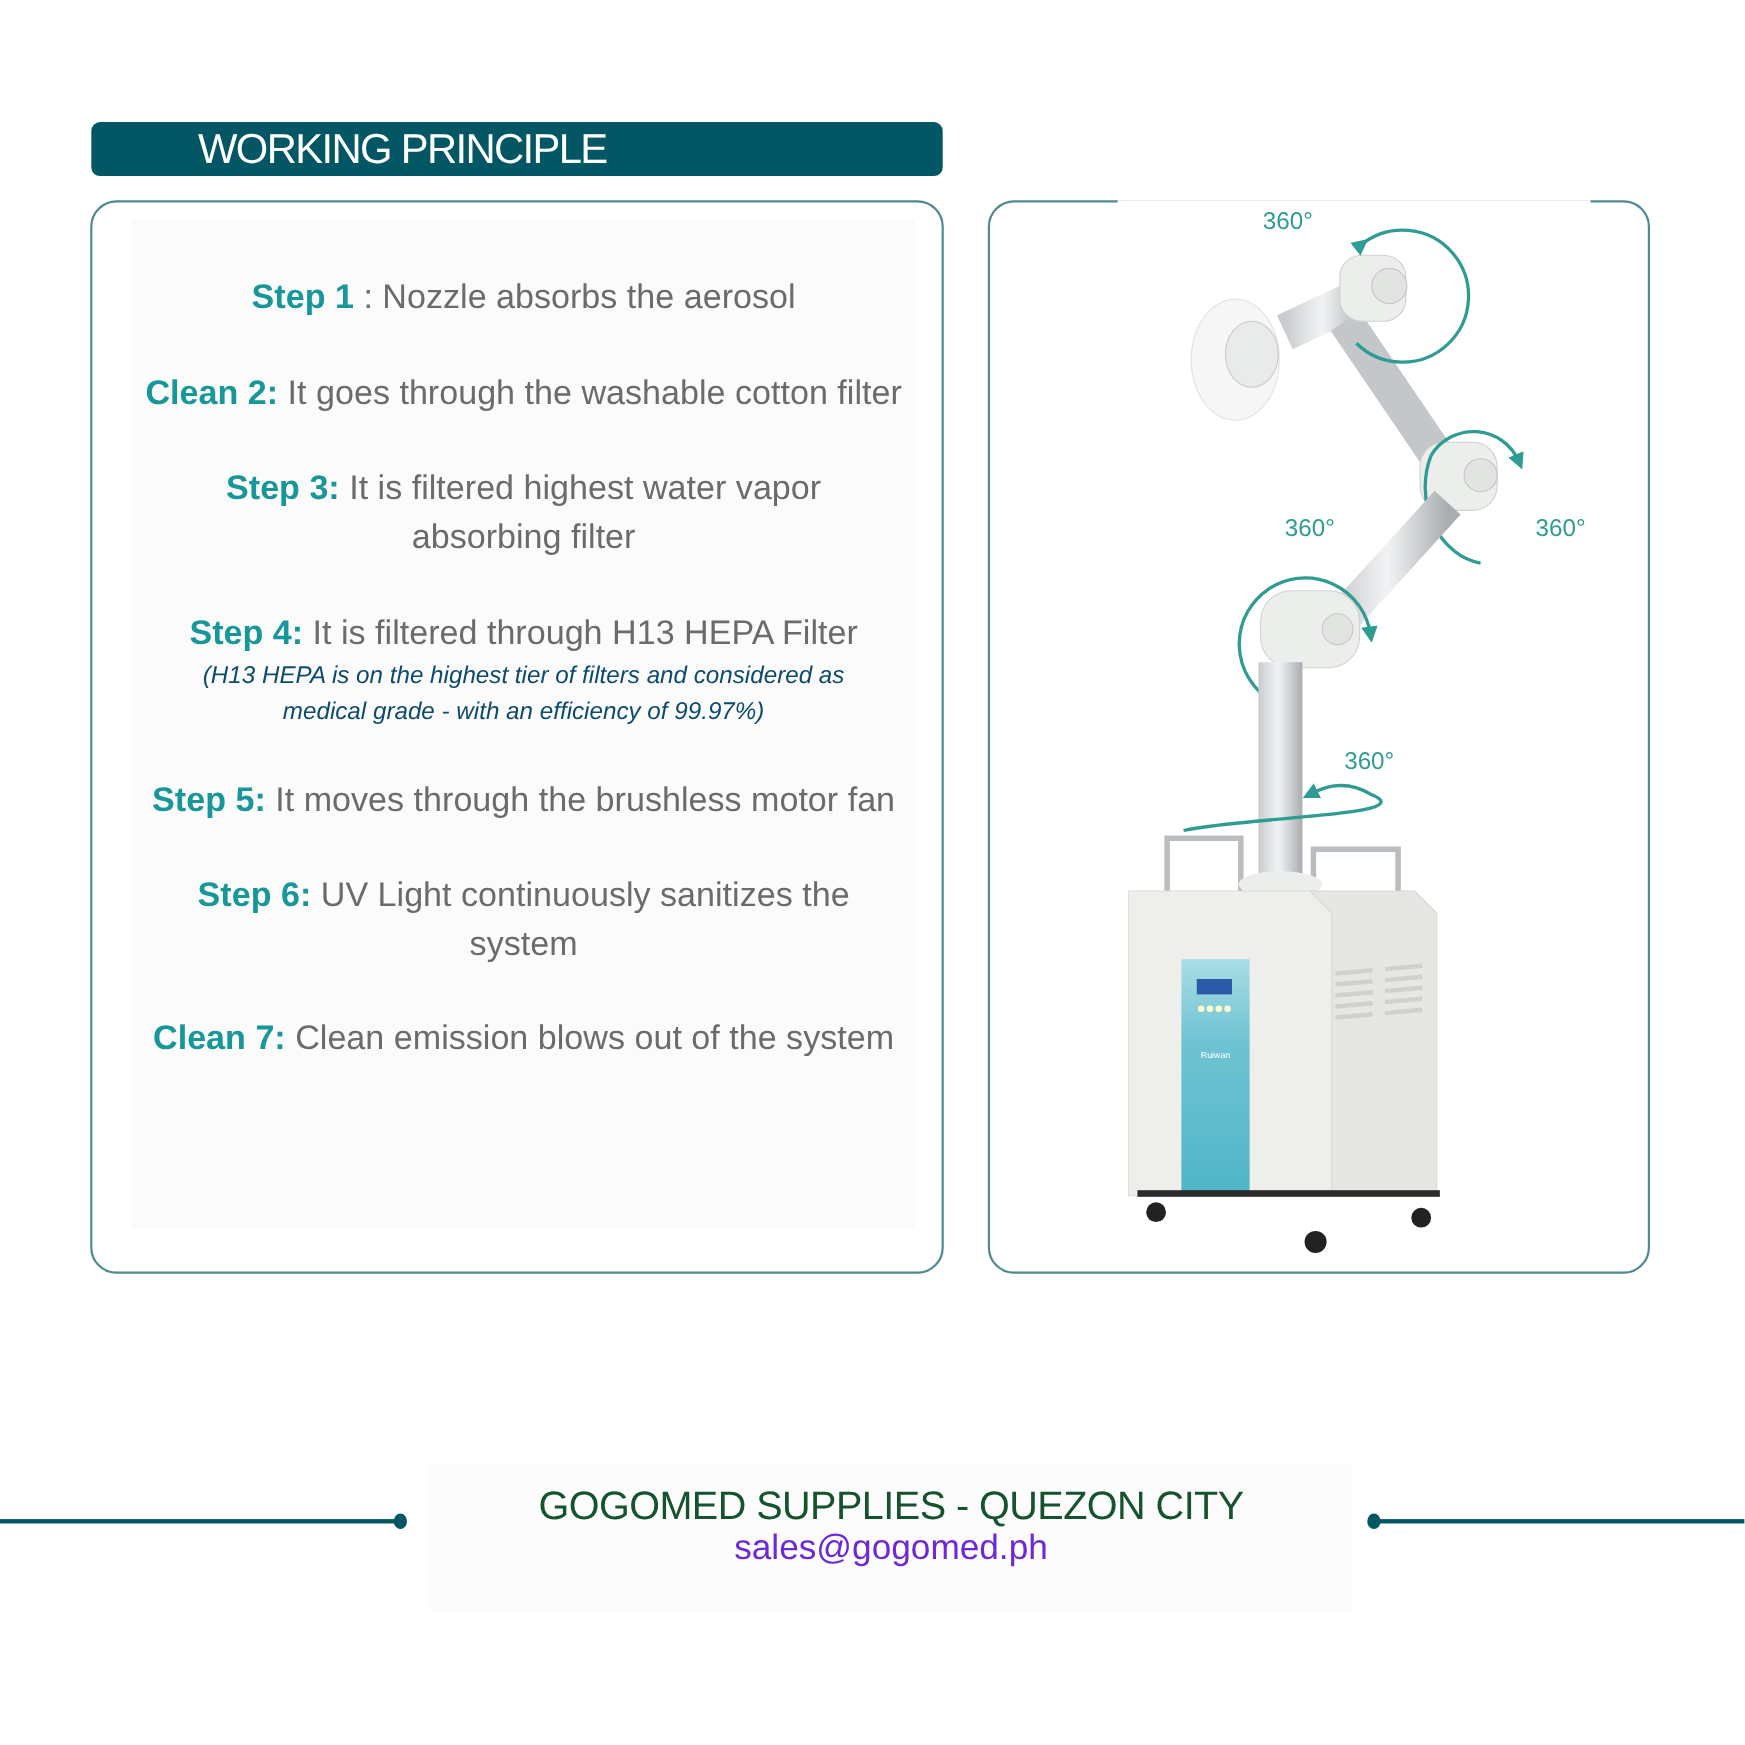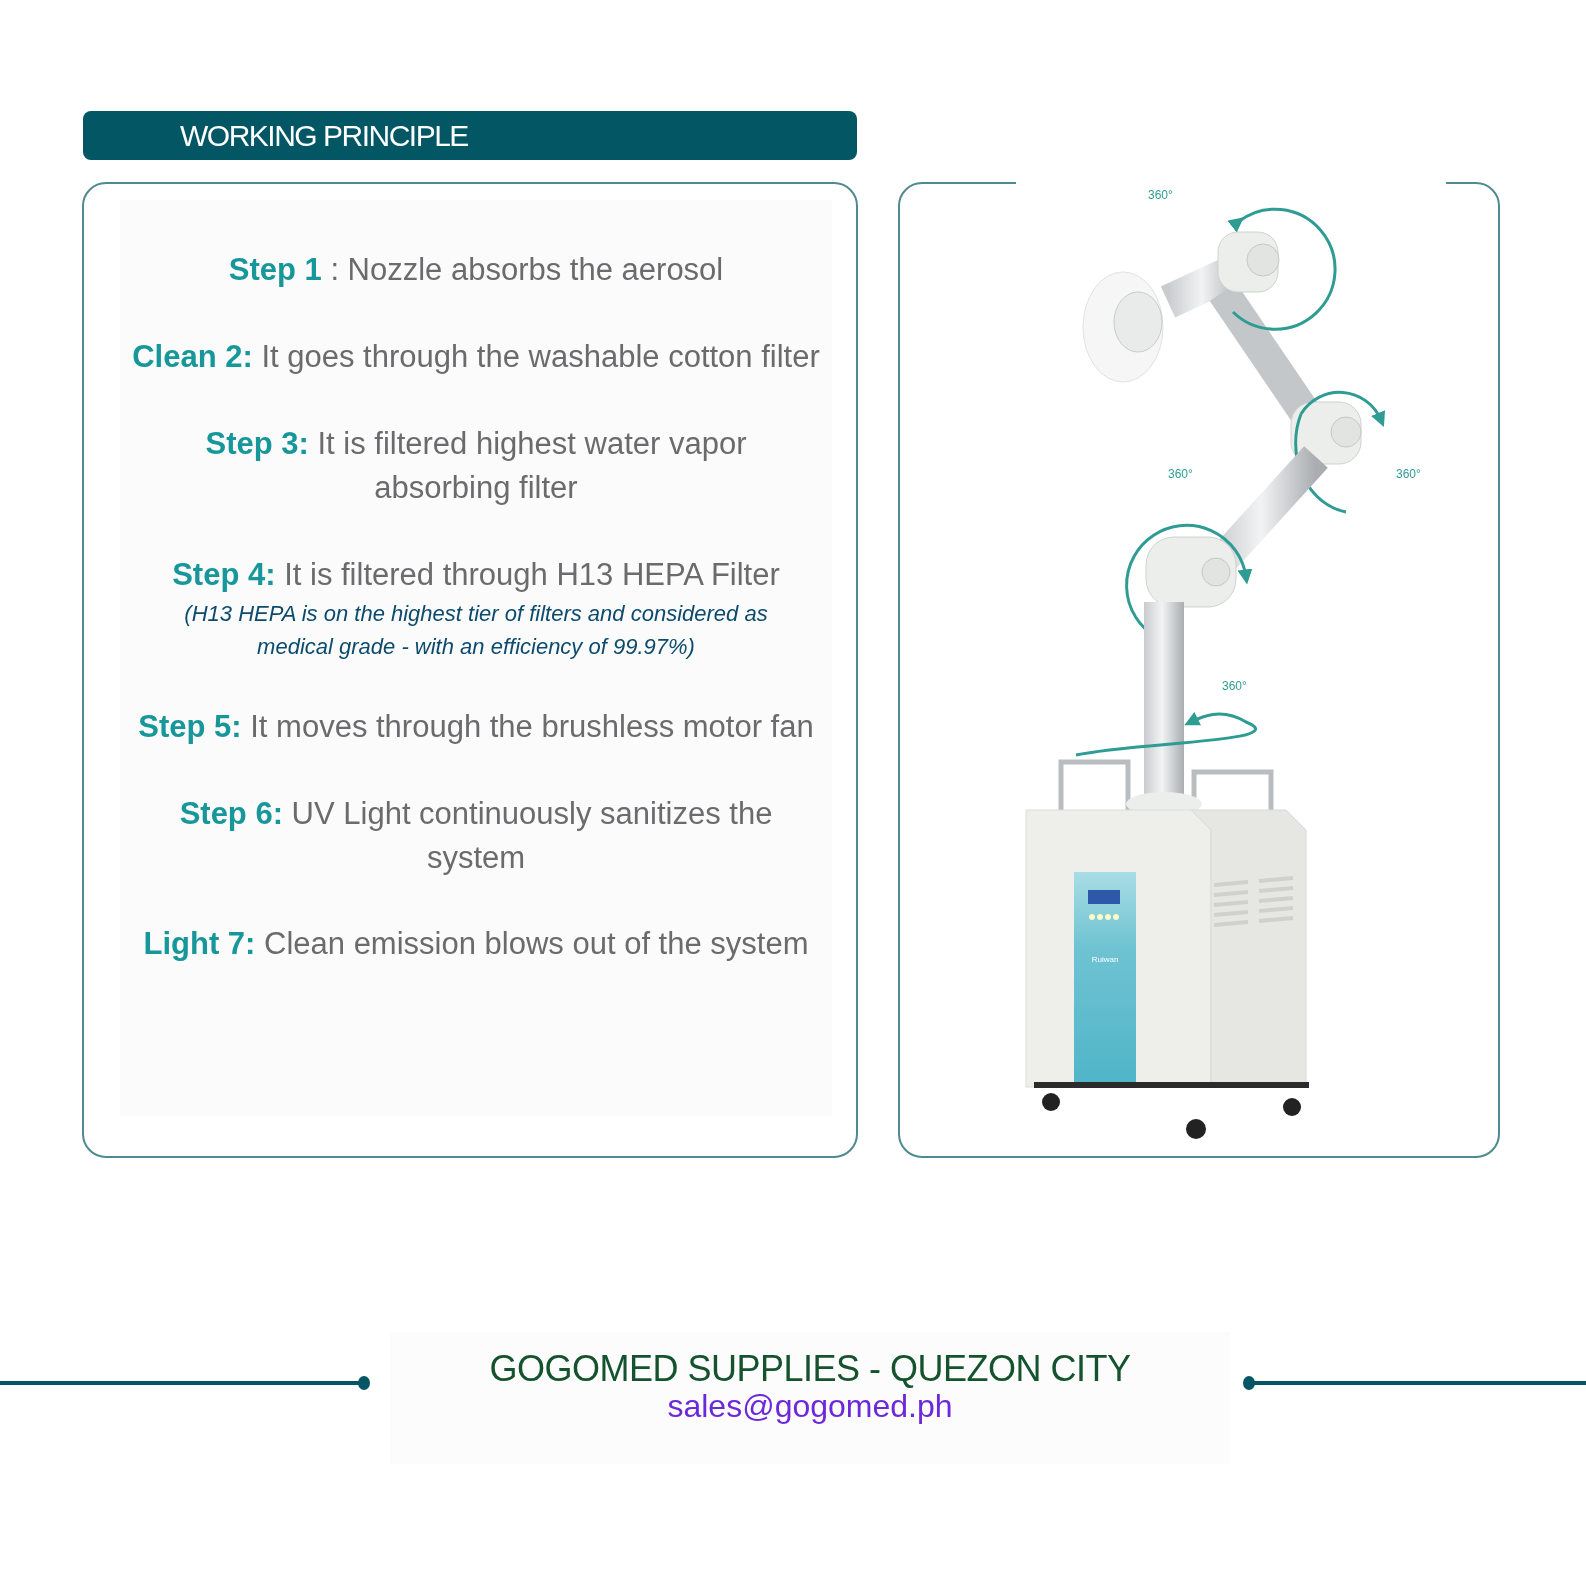--- a/index.html
+++ b/index.html
@@ -5,40 +5,40 @@
   html, body { margin: 0; padding: 0; }
   body {
     width: 1586px; height: 1586px; background: #ffffff; position: relative; overflow: hidden;
     font-family: "Liberation Sans", sans-serif;
   }
   .header-bar {
     position: absolute; left: 83px; top: 111px; width: 774px; height: 49px;
     background: #035764; border-radius: 8px;
   }
   .header-title {
-    position: absolute; left: 97px; top: 7px; color: #ffffff; font-size: 30px;
+    position: absolute; left: 97px; top: 7px; color: #ffffff; font-size: 38px;
     letter-spacing: -1.5px; font-family: "Liberation Sans", sans-serif; line-height: 36px;
   }
   .card {
     position: absolute; border: 2px solid #4f8a90; border-radius: 24px; background: #ffffff;
     box-sizing: border-box;
   }
   .card-left { left: 82px; top: 182px; width: 776px; height: 976px; }
   .card-right { left: 898px; top: 182px; width: 602px; height: 976px; }
   .steps-panel {
     position: absolute; left: 36px; top: 16px; width: 712px; height: 916px; background: #fbfbfb;
   }
   .step {
     position: absolute; left: 0; width: 712px; text-align: center; color: #6b6b6d;
     font-size: 31px; line-height: 44px;
   }
   .step .lbl { color: #17979a; font-weight: bold; }
   .step .note { display: block; font-style: italic; font-size: 22px; line-height: 33px; color: #0c4a6e; }
   .img-wrap { position: absolute; left: 116px; top: -2px; width: 430px; height: 960px; background: #ffffff; }
-  .rot-label { position: absolute; color: #2e9c93; font-size: 12px; }
+  .rot-label { position: absolute; color: #2e9c93; font-size: 22px; }
   .footer-panel {
     position: absolute; left: 390px; top: 1332px; width: 840px; height: 132px; background: #fcfcfc;
   }
   .footer-line1 {
     position: absolute; left: 0; top: 16px; width: 100%; text-align: center; color: #14532d;
     font-size: 36px; letter-spacing: -0.5px;
   }
   .footer-line2 {
     position: absolute; left: 0; top: 56px; width: 100%; text-align: center; color: #6d28d9;
     font-size: 32px;
@@ -68,21 +68,21 @@
       <span class="lbl">Step 4:</span><span> It is filtered through H13 HEPA Filter</span>
       <span class="note" style="padding:0 40px;">(H13 HEPA is on the highest tier of filters and considered as medical grade - with an efficiency of 99.97%)</span>
     </div>
     <div class="step" style="top:505px">
       <span class="lbl">Step 5:</span><span> It moves through the brushless motor fan</span>
     </div>
     <div class="step" style="top:592px; left:50px; width:612px;">
       <span class="lbl">Step 6:</span><span> UV Light continuously sanitizes the system</span>
     </div>
     <div class="step" style="top:722px">
-      <span class="lbl">Light 7:</span><span> Clean emission blows out of the system</span>
+      <span class="lbl">Clean 7:</span><span> Clean emission blows out of the system</span>
     </div>
   </div>
 </div>
 
 <div class="card card-right">
   <div class="img-wrap" title="Aerosol suction unit with articulated 360-degree rotating arm on wheeled cabinet">
     <svg width="430" height="960" viewBox="0 0 430 960">
       <defs>
         <linearGradient id="pipe" x1="0" y1="0" x2="1" y2="0">
           <stop offset="0" stop-color="#c9ccce"></stop>

